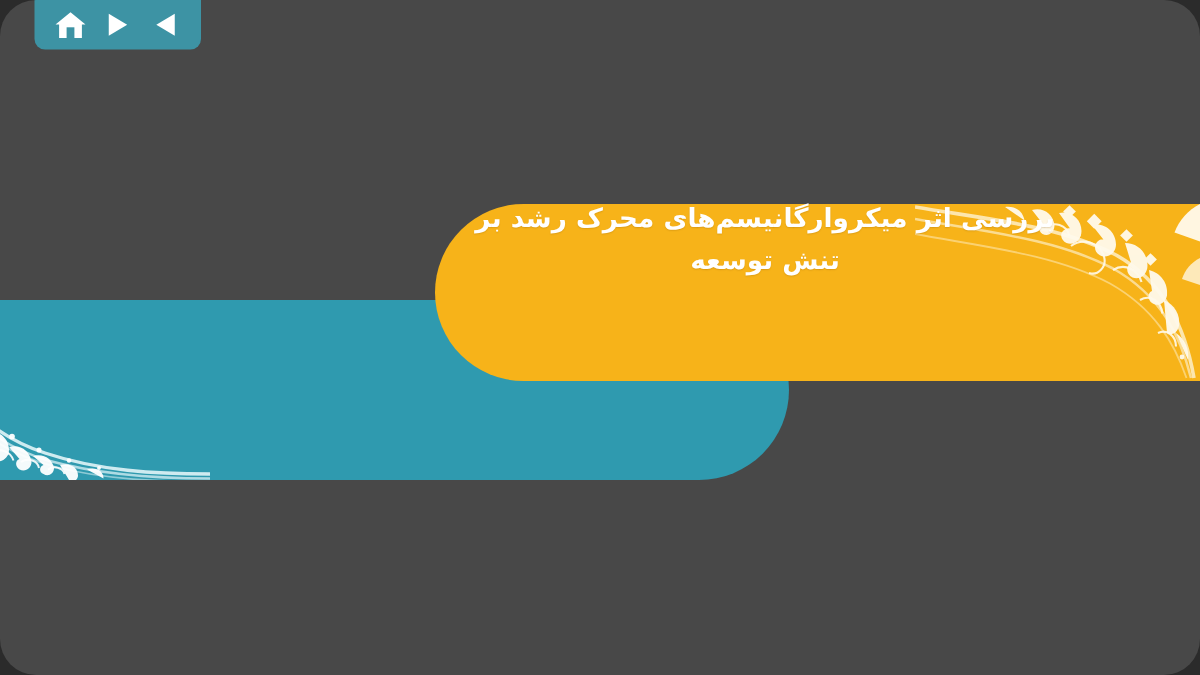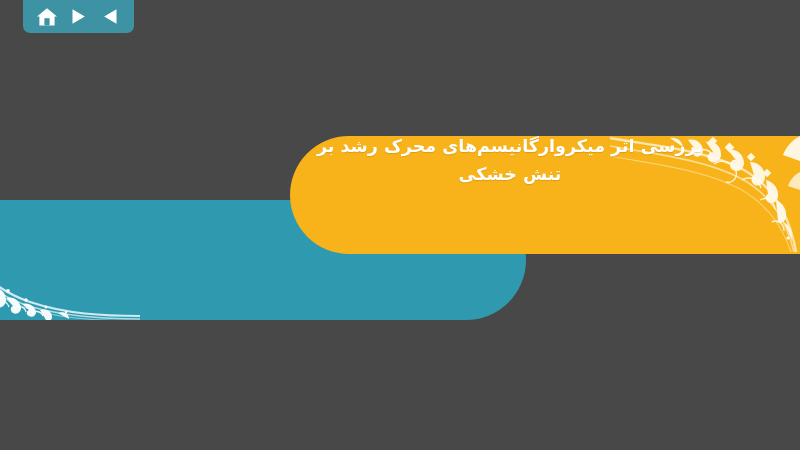--- a/index.html
+++ b/index.html
@@ -9,20 +9,21 @@
     background: #2b2b2b;
   }
 
   .slide {
     position: relative;
     width: 800px;
     height: 450px;
     overflow: hidden;
     background: #484848;
     font-family: "DejaVu Sans", "Liberation Sans", sans-serif;
+    border-radius: 24px;
   }
 
   
   .navbar {
     position: absolute;
     top: 0;
     left: 23px;
     width: 111px;
     height: 33px;
     background: #3d93a4;
@@ -185,21 +186,21 @@
         <path d="M132,44 c8,-5 17,0 19,8"></path>
         <path d="M150,64 c7,-4 14,1 15,9"></path>
         <path d="M86,16 c7,-5 15,-2 17,5"></path>
         <path d="M162,86 c6,-3 12,2 12,9"></path>
       </g>
     </svg>
   </div>
 
   <div class="title-block">
     <span class="title-line">بررسی اثر میکروارگانیسم‌های محرک رشد بر</span>
-    <span class="title-line">تنش خشکی</span>
+    <span class="title-line">تنش توسعه</span>
   </div>
 
   <div class="navbar">
 
     <div class="nav-btn">
       <svg width="15" height="17" viewBox="0 0 15 17" aria-hidden="true">
         <path d="M13.5 1.2 L13.5 15.8 L1.2 8.5 Z" fill="#ffffff"></path>
       </svg>
     </div>
 

